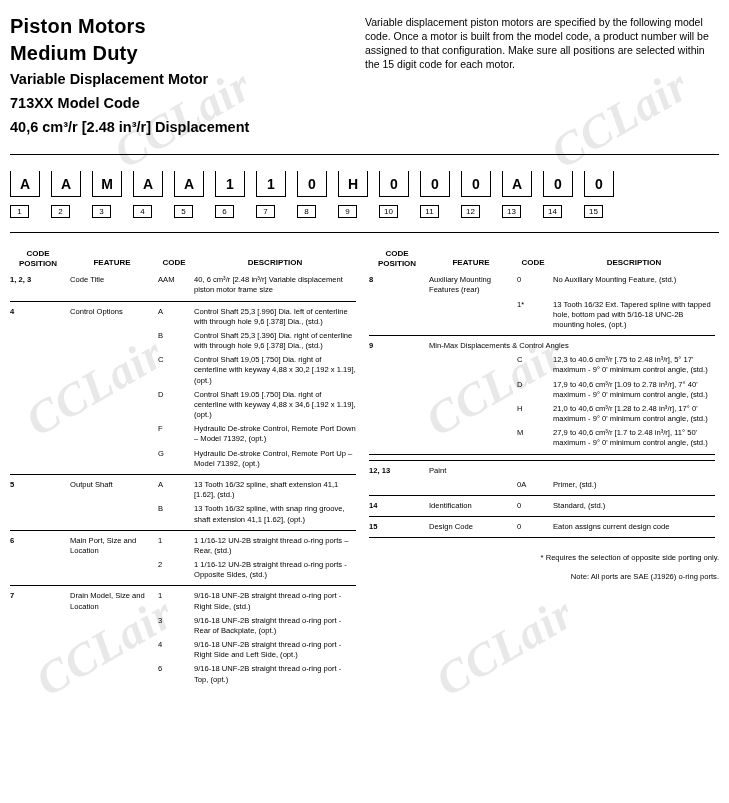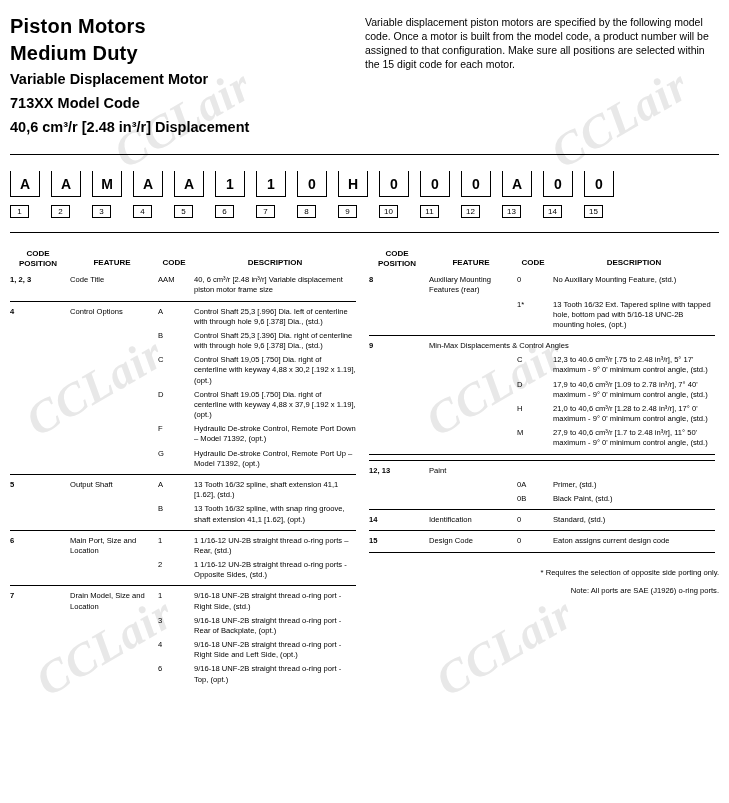--- a/index.html
+++ b/index.html
@@ -237,21 +237,21 @@
           <tr class="row">
             <td class="c-pos"></td>
                 <td class="c-feat"></td>
             <td class="c-code">C</td>
             <td class="c-desc">Control Shaft 19,05 [.750] Dia. right of centerline with keyway 4,88 x 30,2 [.192 x 1.19], (opt.)</td>
           </tr>
           <tr class="row">
             <td class="c-pos"></td>
                 <td class="c-feat"></td>
             <td class="c-code">D</td>
-            <td class="c-desc">Control Shaft 19.05 [.750] Dia. right of centerline with keyway 4,88 x 37,9 [.192 x 1.19], (opt.)</td>
+            <td class="c-desc">Control Shaft 19.05 [.750] Dia. right of centerline with keyway 4,88 x 34,6 [.192 x 1.19], (opt.)</td>
           </tr>
           <tr class="row">
             <td class="c-pos"></td>
                 <td class="c-feat"></td>
             <td class="c-code">F</td>
             <td class="c-desc">Hydraulic De-stroke Control, Remote Port Down – Model 71392, (opt.)</td>
           </tr>
           <tr class="row">
             <td class="c-pos"></td>
                 <td class="c-feat"></td>
@@ -408,26 +408,20 @@
           <tr class="grp">
             <td class="c-pos bold">12, 13</td>
             <td class="c-feat" colspan="3">Paint</td>
           </tr>
           <tr class="row">
             <td class="c-pos"></td>
                 <td class="c-feat"></td>
             <td class="c-code">0A</td>
             <td class="c-desc">Primer, (std.)</td>
           </tr>
-          <tr class="row">
-            <td class="c-pos"></td>
-                <td class="c-feat"></td>
-            <td class="c-code">0B</td>
-            <td class="c-desc">Black Paint, (std.)</td>
-          </tr>
           <tr class="sep">
                 <td colspan="4">
                   <div class="sepline"></div>
                 </td>
               </tr>
 
           <tr class="grp">
             <td class="c-pos bold">14</td>
             <td class="c-feat">Identification</td>
             <td class="c-code">0</td>

